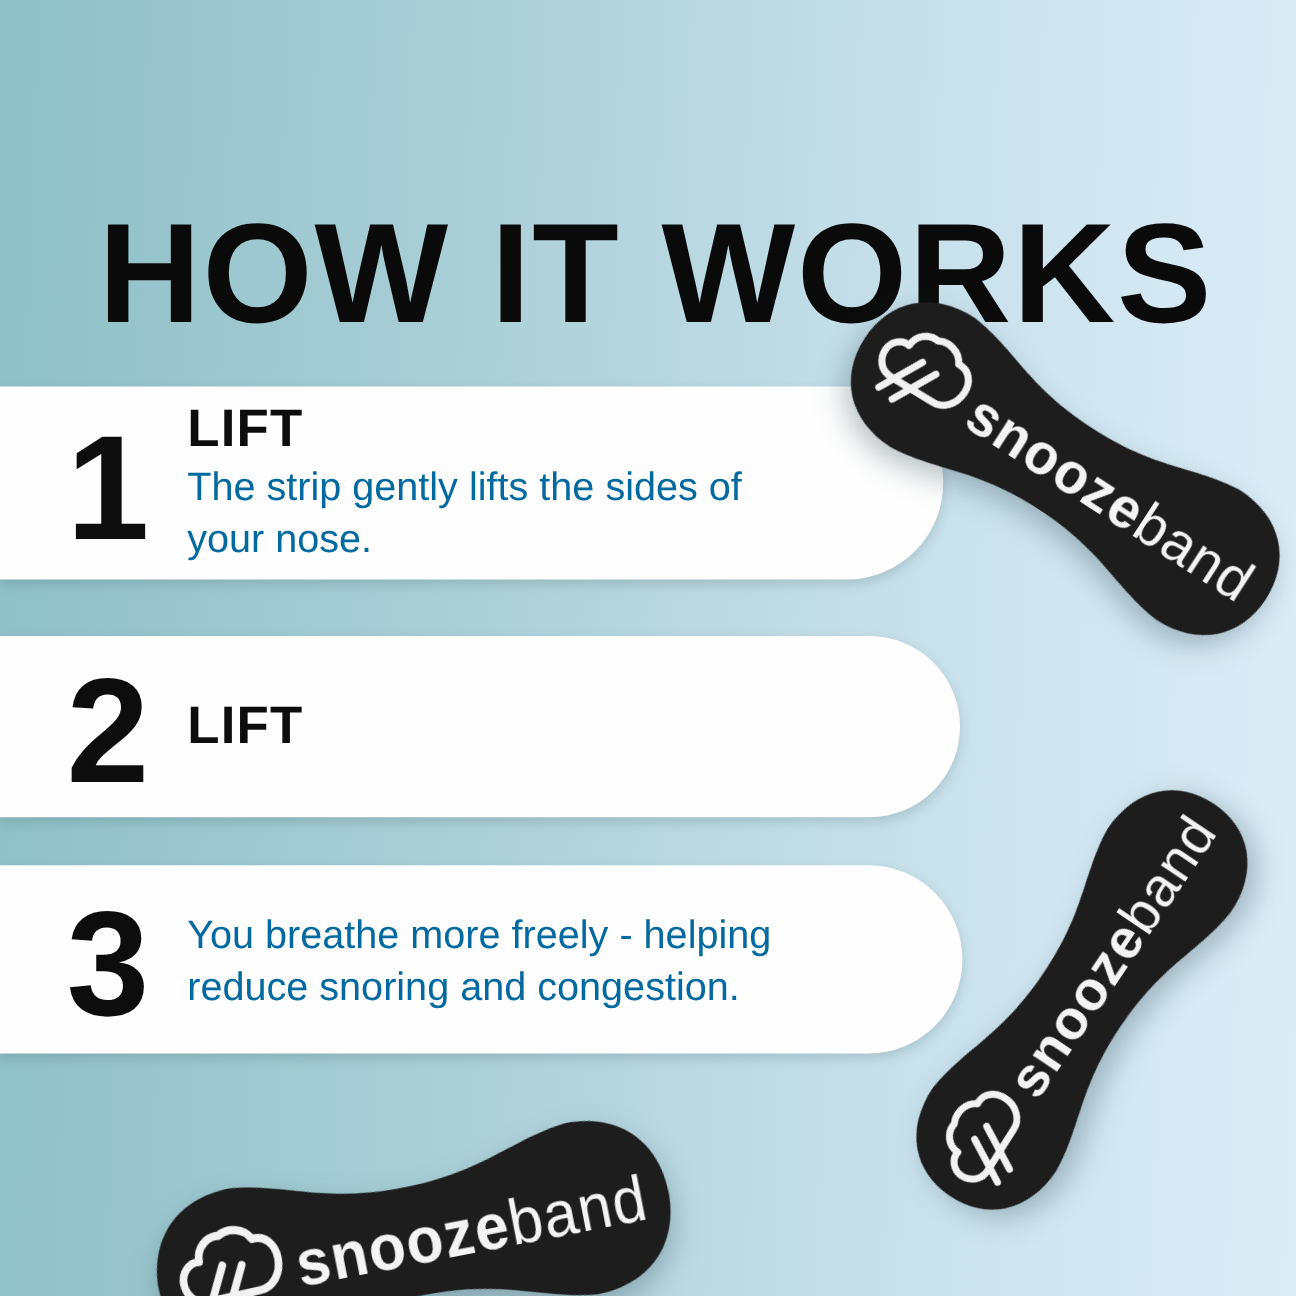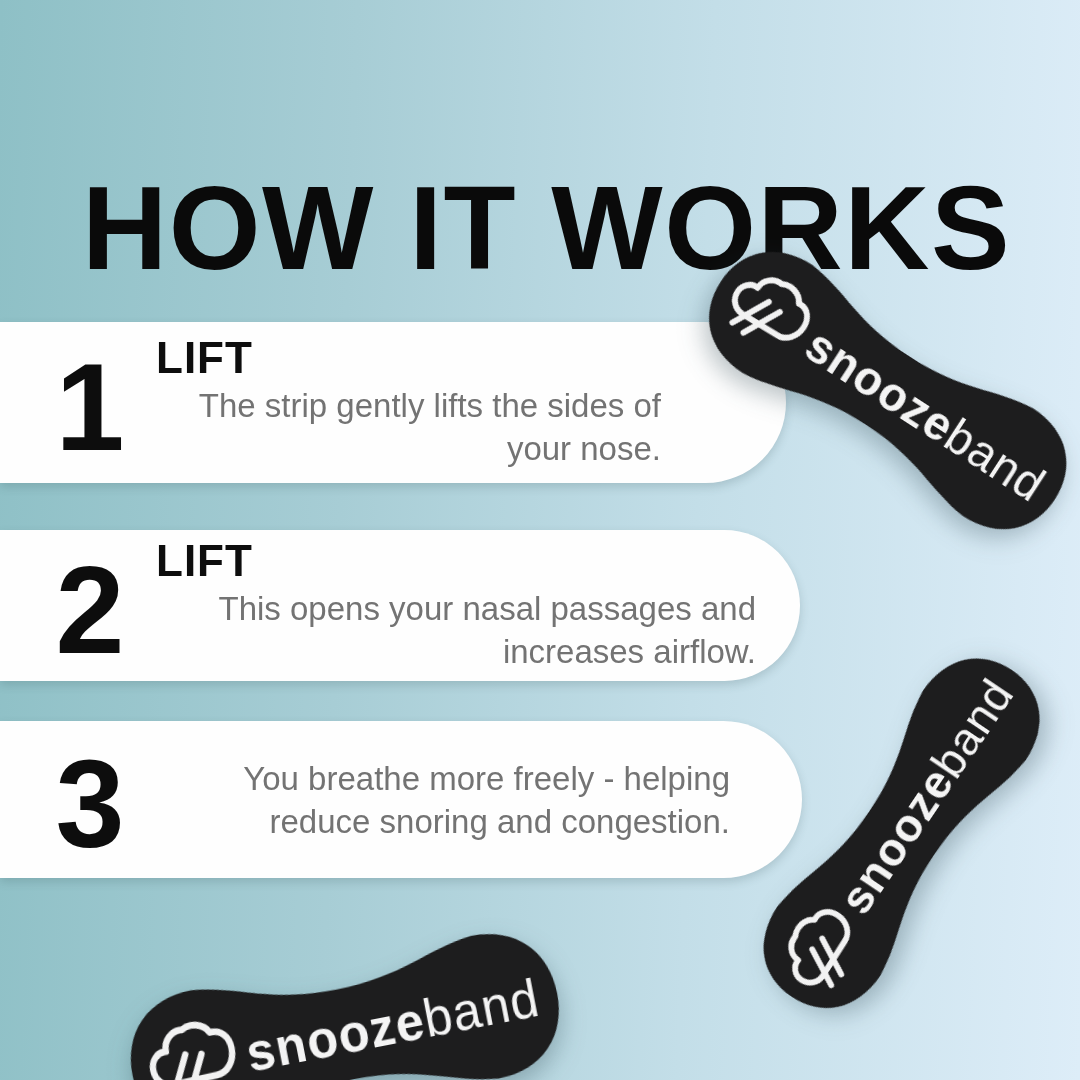--- a/index.html
+++ b/index.html
@@ -21,24 +21,24 @@
   }
   .p1{top:322px;width:786px;height:161px;}
   .p2{top:530px;width:800px;height:151px;}
   .p3{top:721px;width:802px;height:157px;}
   .num{
     flex:0 0 96px;margin-left:42px;margin-top:8px;text-align:center;
     font-size:124px;font-weight:bold;line-height:1;color:#0d0d0d;
   }
   .txt{margin-left:18px;}
   .head{font-size:44px;font-weight:bold;letter-spacing:1px;color:#0d0d0d;line-height:1.1;}
-  .body-text{font-size:33px;color:#737373;line-height:1.3;margin-top:3px;text-align:right;}
+  .body-text{font-size:33px;color:#0369a1;line-height:1.3;margin-top:3px;}
   .p1 .body-text{width:505px;}
   .p2 .body-text{width:600px;}
-  .p3 .body-text{width:545px;margin-left:29px;}
+  .p3 .body-text{width:545px;}
   .strip{
     position:absolute;z-index:5;
     filter:drop-shadow(0 10px 12px rgba(30,55,65,.30));
   }
   .strip svg{display:block;width:100%;height:100%;overflow:visible;}
   .strip-a{left:680px;top:321px;width:415px;height:140px;transform:rotate(33deg);}
   .strip-b{left:697px;top:766px;width:410px;height:135px;transform:rotate(-56deg);}
   .strip-c{left:120px;top:956px;width:450px;height:158px;transform:rotate(-11deg);}
   .brand{
     font-family:"Liberation Sans",sans-serif;font-size:46px;
@@ -68,21 +68,20 @@
   <div class="txt">
     <div class="head">LIFT</div>
     <div class="body-text">The strip gently lifts the sides of your nose.</div>
   </div>
 </section>
 
 <section class="panel p2">
   <div class="num">2</div>
   <div class="txt">
     <div class="head">LIFT</div>
-    <div class="body-text">This opens your nasal passages and increases airflow.</div>
   </div>
 </section>
 
 <section class="panel p3">
   <div class="num">3</div>
   <div class="txt">
     <div class="body-text">You breathe more freely - helping reduce snoring and congestion.</div>
   </div>
 </section>
 

